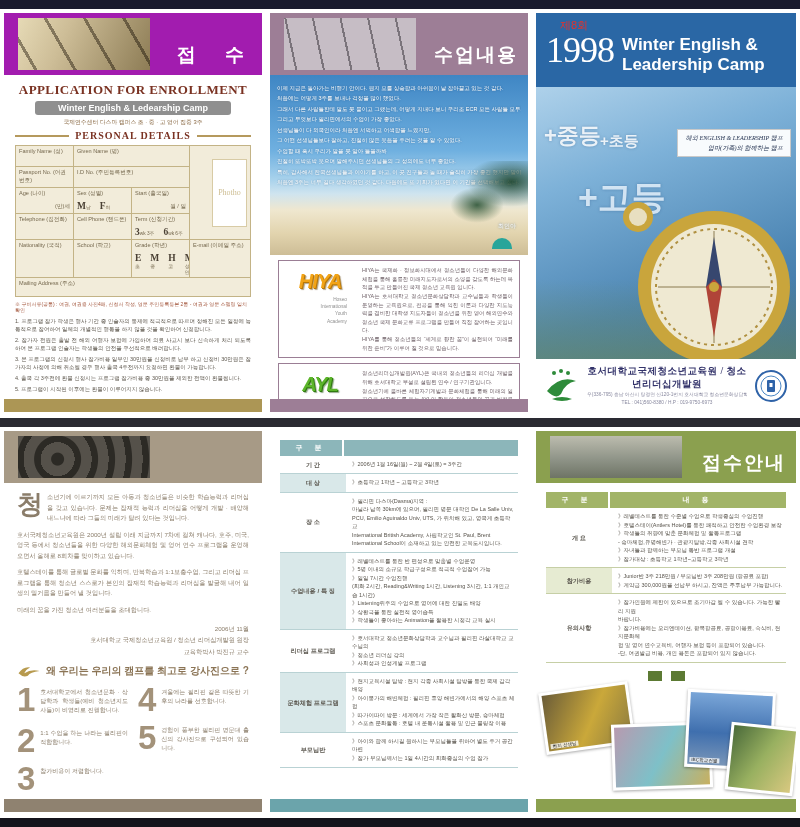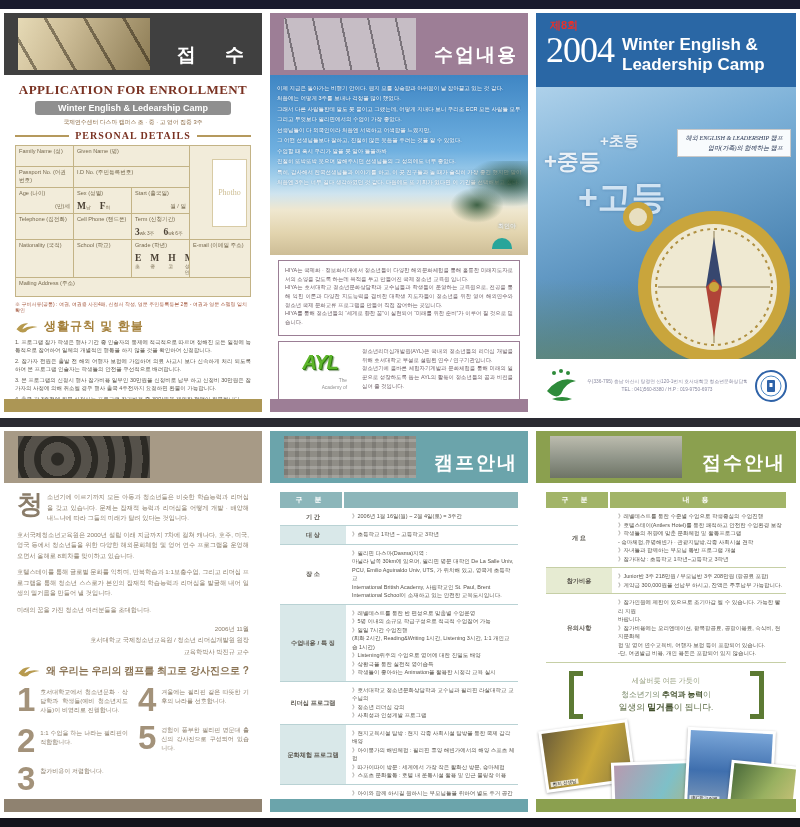--- a/index.html
+++ b/index.html
@@ -13,21 +13,21 @@
   .panel{position:absolute;background:#fff;overflow:hidden;}
   .pA{left:4px;top:13px;width:258px;height:399px;}
   .pB{left:270px;top:13px;width:258px;height:399px;}
   .pC{left:536px;top:13px;width:260px;height:399px;}
   .pD{left:4px;top:431px;width:258px;height:381px;}
   .pE{left:270px;top:431px;width:258px;height:381px;}
   .pF{left:536px;top:431px;width:260px;height:381px;}
 
   .phead{position:relative;height:62px;}
   .pD .phead,.pE .phead,.pF .phead{height:52px;}
-  .phead.gold{background:#404040;text-align:right;}
+  .phead.gold{background:#a21caf;text-align:right;}
   .phead.mauve{background:#9d7e96;}
   .phead.tan{background:#a79a86;}
   .phead.teal{background:#6ba4ab;}
   .phead.olive{background:#8ba04f;}
   .phimg{position:absolute;left:14px;top:5px;bottom:5px;width:132px;}
   .ptitle{position:absolute;right:10px;bottom:7px;color:#fff;font-size:19px;font-weight:bold;letter-spacing:2px;}
   .pA .ptitle{letter-spacing:12px;right:6px;}
   .pfoot{position:absolute;left:0;right:0;bottom:0;height:13px;}
   .pfoot.gold{background:#ac9655;}
   .pfoot.mauve{background:#9d7e96;}
@@ -79,28 +79,28 @@
   .lbox{display:flex;border:1px solid #9b7e95;margin:5px 8px 0;padding:5px 6px;gap:7px;min-height:64px;}
   .logo-col{width:70px;flex:none;padding-top:4px;text-align:center;}
   .hiya-logo{font-size:20px;font-weight:bold;font-style:italic;color:#f2a418;letter-spacing:-1px;text-shadow:1px 1px 0 #b87708,2px 2px 1px rgba(90,60,0,.45);}
   .ayl-logo{font-size:20px;font-weight:bold;font-style:italic;color:#5cb52a;letter-spacing:-1px;text-shadow:1px 1px 0 #2f7a10,2px 2px 1px rgba(20,70,0,.45);}
   .logo-cap{margin-top:3px;text-align:right;padding-right:8px;}
   .logo-cap div{font-size:4.8px;color:#909090;line-height:1.5;}
   .lbox-text div{font-size:5.4px;color:#6d5f66;line-height:1.6;text-align:justify;}
 
   
   .cov-head{background:#2a67a5;height:74px;padding:5px 10px 0;box-sizing:border-box;}
-  .cov-ed{color:#e8312a;font-weight:bold;font-size:11px;margin-left:4px;}
+  .cov-ed{color:#e8312a;font-weight:normal;font-size:11px;margin-left:14px;}
   .cov-main{display:flex;gap:8px;align-items:flex-start;}
   .cov-year{color:#fff;font-family:"Liberation Serif",serif;font-size:36px;line-height:.95;letter-spacing:-1px;}
   .cov-title{color:#fff;font-weight:bold;font-size:17px;line-height:1.18;padding-top:2px;}
   .cov-sky{position:relative;height:272px;background:linear-gradient(160deg,#aed1ea 0%,#7db1d8 30%,#4d86b4 70%,#3a6f9d 100%);overflow:hidden;}
   .ov{position:absolute;font-weight:bold;color:rgba(255,255,255,.85);text-shadow:0 0 3px rgba(40,80,130,.4);}
   .ov.cho{left:64px;top:14px;font-size:15px;margin-top:31px;}
-  .ov.jung{left:8px;top:60px;font-size:22px;}
+  .ov.jung{left:8px;top:34px;font-size:22px;}
   .ov.go{left:42px;top:88px;font-size:34px;color:rgba(236,246,255,.82);}
   .tagbox{position:absolute;right:5px;top:42px;background:rgba(255,255,255,.95);border:1px solid #c9c9c9;padding:3px 7px;text-align:right;}
   .tagbox div{font-size:6.2px;font-style:italic;font-family:"Liberation Serif",serif;color:#1c2b4a;line-height:1.6;}
   .mapblob{position:absolute;left:0;bottom:0;width:100%;height:80px;background:linear-gradient(0deg,rgba(108,138,88,.55),rgba(108,138,88,0));}
   .compass{position:absolute;right:-10px;bottom:-8px;}
   .cov-org{height:53px;background:#fff;display:flex;align-items:center;gap:7px;padding:0 8px;box-sizing:border-box;}
   .org-text{flex:1;text-align:center;min-width:0;}
   .org-name{font-family:"Liberation Serif",serif;font-size:9.5px;font-weight:bold;color:#34346b;letter-spacing:.5px;}
   .org-addr,.org-tel{font-size:4.8px;color:#8a8aa0;line-height:1.5;white-space:nowrap;overflow:hidden;}
 
@@ -229,26 +229,20 @@
             </span>
           </td>
           <td>E-mail (이메일 주소)</td>
         </tr>
         <tr class="r6">
           <td colspan="4">Mailing Address (주소)</td>
         </tr>
       </tbody>
         </table>
       <div class="docs-note">※ 구비서류(공통) : 여권, 여권용 사진4매, 신청서 작성, 영문 주민등록등본 2통 - 여권과 영문 스펠링 일치확인</div>
-      <div class="sec-head">
-        <svg width="24" height="14" viewBox="0 0 40 24">
-            <path d="M2 16 Q10 4 22 6 Q14 10 12 16 Q24 8 38 12 Q22 14 18 20 Q10 24 2 16" fill="#b79a4e"></path>
-          </svg>
-        <span class="sec-title">생활규칙 및 환불</span>
-      </div>
       <div class="rules">
           <div>1. 프로그램 참가 학생은 행사 기간 중 인솔자의 통제에 적극적으로 따르며 정해진 모든 일정에 능동적으로 참여하여 일체의 개별적인 행동을 하지 않을 것을 확인하여 신청합니다.</div>
           <div>2. 참가자 전원은 출발 전 해외 여행자 보험에 가입하여 의료 사고시 보다 신속하게 처리 되도록 하여 본 프로그램 인솔자는 학생들의 안전을 우선적으로 배려합니다.</div>
           <div>3. 본 프로그램의 신청시 행사 참가비용 일부인 30만원을 신청비로 납부 하고 신청비 30만원은 참가자의 사정에 의해 취소될 경우 행사 출국 4주전까지 요청하면 환불이 가능합니다.</div>
           <div>4. 출국 각 3주전에 환불 신청시는 프로그램 참가비용 중 30만원을 제외한 전액이 환불됩니다.</div>
           <div>5. 프로그램이 시작된 이후에는 환불이 이루어지지 않습니다.</div>
         </div>
 
     </div>
     <div class="pfoot gold"></div>
@@ -271,20 +265,29 @@
           <div>친절히 또박또박 웃으며 말해주시던 선생님들의 그 성의에도 너무 좋았다.</div>
           <div>특히, 감사해서 한국선생님들과 이야기를 하고, 이 곳 친구들과 놀 때가 솔직히 가장 좋긴 했지만 말이다.</div>
           <div>처음엔 3주는 너무 길다 생각하였던 것 같다. 다음에도 또 기회가 있다면 이 기간을 선택해보고 싶다.</div>
         </div>
       <div class="palm palm1"></div>
       <div class="palm palm2"></div>
       <div class="umbrella"></div>
       <div class="author">최인아</div>
     </div>
     <div class="lbox">
+      <div class="logo-col">
+        <div class="hiya-logo">HIYA</div>
+        <div class="logo-cap">
+            <div>Hoseo</div>
+            <div>International</div>
+            <div>Youth</div>
+            <div>Academy</div>
+          </div>
+      </div>
       <div class="lbox-text">
           <div>HIYA는 국제화 · 정보화시대에서 청소년들이 다양한 해외문화체험을 통해 훌륭한 미래지도자로서의 소양을 갖도록 하는데 목적을 두고 만들어진 국제 청소년 교육원 입니다.</div>
           <div>HIYA는 호서대학교 청소년문화상담학과 교수님들과 학생들이 운영하는 교육원으로, 전공을 통해 익힌 이론과 다양한 지도능력을 겸비한 대학생 지도자들이 청소년을 위한 영어 해외연수와 청소년 국제 문화교류 프로그램을 만들어 직접 참여하는 곳입니다.</div>
           <div>HIYA를 통해 청소년들의 “세계로 향한 꿈”이 실현되어 “미래를 위한 준비”가 이루어 질 것으로 믿습니다.</div>
         </div>
     </div>
     <div class="lbox">
       <div class="logo-col">
         <div class="ayl-logo">AYL</div>
         <div class="logo-cap">
@@ -297,21 +300,21 @@
           <div>청소년기에 올바른 체험자기계발과 문화체험을 통해 미래의 일꾼으로 성장하도록 돕는 AYL의 활동이 청소년들의 꿈과 비전을 심어 줄 것입니다.</div>
         </div>
     </div>
     <div class="pfoot mauve"></div>
   </section>
 
   <section class="panel pC">
     <div class="cov-head">
       <div class="cov-ed">제8회</div>
       <div class="cov-main">
-        <div class="cov-year">2004</div>
+        <div class="cov-year">1998</div>
         <div class="cov-title">
           <div>Winter English &amp;</div>
           <div>Leadership Camp</div>
         </div>
       </div>
     </div>
     <div class="cov-sky">
       <div class="mapblob"></div>
       <span class="ov cho">+초등</span>
       <span class="ov jung">+중등</span>
@@ -335,20 +338,21 @@
     </div>
     <div class="cov-org">
       <svg width="36" height="38" viewBox="0 0 36 38">
         <circle cx="10" cy="6" r="2" fill="#2e8b3a"></circle>
           <circle cx="17" cy="4" r="2" fill="#2e8b3a"></circle>
           <circle cx="24" cy="6" r="2" fill="#2e8b3a"></circle>
         <path d="M3 24 Q16 8 32 14 Q21 16 17 27 Q12 33 3 24" fill="#2e8b3a"></path>
         <path d="M8 32 Q18 28 28 32 Q18 36 8 32" fill="#2e8b3a"></path>
       </svg>
       <div class="org-text">
+        <div class="org-name">호서대학교국제청소년교육원 / 청소년리더십개발원</div>
         <div class="org-addr">우(336-795) 충남 아산시 탕정면 산120-1번지 호서대학교 청소년문화상담학과(내)</div>
         <div class="org-tel">TEL : 041)560-8380  /  H.P : 019-9750-6973</div>
       </div>
       <svg width="34" height="34" viewBox="0 0 34 34">
         <circle cx="17" cy="17" r="15" fill="none" stroke="#2f63a8" stroke-width="2"></circle>
         <circle cx="17" cy="17" r="10" fill="none" stroke="#4a86c4" stroke-width="1"></circle>
         <rect x="13" y="11" width="8" height="12" rx="1" fill="#2f63a8"></rect>
         <rect x="15.5" y="14" width="3" height="4" fill="#fff"></rect>
       </svg>
     </div>
@@ -400,24 +404,20 @@
         <div class="why-item">
           <span class="why-num">5</span>
           <span class="why-text">경험이 풍부한 필리핀 명문대 출신의 강사진으로 구성되어 있습니다.</span>
         </div>
       </div>
     </div>
     <div class="pfoot tan"></div>
   </section>
 
   <section class="panel pE">
-    <header class="phead teal">
-      <div class="phimg img-class"></div>
-      <div class="ptitle">캠프안내</div>
-    </header>
     <div class="gtable">
       <div class="gt-head">
         <div class="c1">구 분</div>
         <div class="c2"></div>
       </div>
       <div class="gt-body">
         <div class="gt-row">
           <div class="gt-label">기 간</div>
           <div class="gt-lines">
               <div>》2006년 1월 16일(월) ~ 2월 4일(토) = 3주간</div>
@@ -517,25 +517,20 @@
               <div>바랍니다.</div>
               <div>》참가비용에는 오리엔테이션, 왕복항공료, 공항이용료, 숙식비, 현지문화체</div>
               <div>험 및 영어 연수교육비, 여행자 보험 등이 포함되어 있습니다.</div>
               <div>-단, 여권발급 비용, 개인 용돈은 포함되어 있지 않습니다.</div>
             </div>
         </div>
       </div>
     </div>
     <div class="quote">
       <div class="brk l"></div>
-      <div class="quote-mid">
-        <div class="q1">세살버릇 여든 가듯이</div>
-        <div class="q2"><span>청소년기의 </span><span class="qb">추억과 능력</span><span>이</span></div>
-        <div class="q3"><span>일생의 </span><span class="qb">밑거름</span><span>이 됩니다.</span></div>
-      </div>
       <div class="brk r"></div>
     </div>
     <div class="collage">
       <div class="photo ph1">
         <div class="pic"></div>
         <div class="pcap">현지 선생님</div>
       </div>
       <div class="photo ph2">
         <div class="pic"></div>
 

